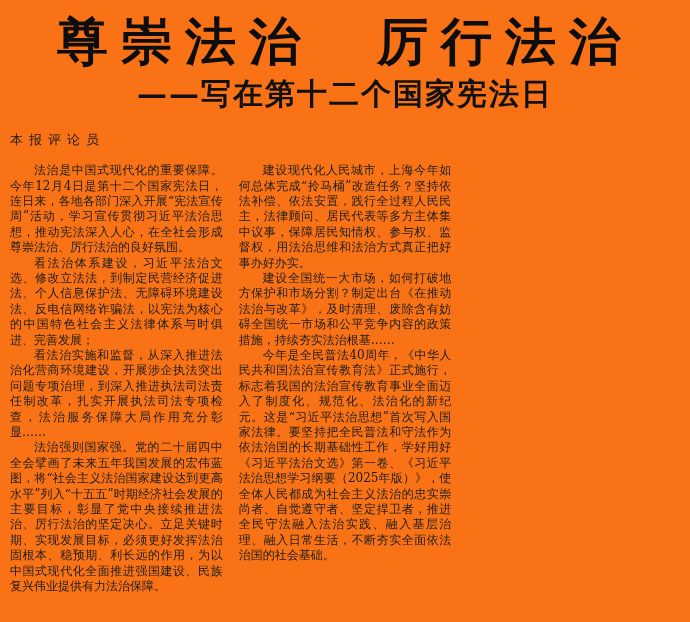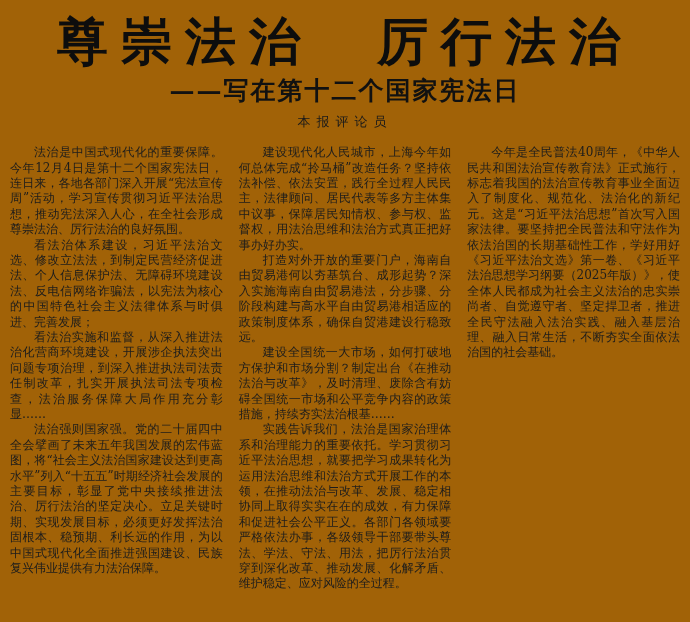--- a/index.html
+++ b/index.html
@@ -5,21 +5,21 @@
   html, body {
     margin: 0;
     padding: 0;
     background: #ffffff;
   }
   .page {
     position: relative;
     width: 690px;
     height: 622px;
     box-sizing: border-box;
-    background: #a16207;
+    background: #f97316;
     color: #121212;
     padding: 6px 10px 8px 10px;
     overflow: hidden;
     font-family: "DejaVu Serif", "Liberation Serif", serif;
   }
   .headline {
     margin: 8px 0 2px 0;
     text-align: center;
     font-family: "DejaVu Sans", "Liberation Sans", sans-serif;
     font-weight: 900;
@@ -27,27 +27,27 @@
     line-height: 1.1;
     letter-spacing: 13px;
     white-space: nowrap;
     color: #0d0d0d;
   }
   .subtitle {
     margin: 4px 0 6px 0;
     text-align: center;
     font-family: "DejaVu Serif", "Liberation Serif", serif;
     font-weight: 700;
-    font-size: 25px;
+    font-size: 30px;
     letter-spacing: 2px;
     color: #111111;
   }
   .byline {
-    margin: 6px 0 14px 0;
-    text-align: center;
+    margin: 16px 0 14px 0;
+    text-align: left;
     font-size: 13px;
     letter-spacing: 6px;
     color: #1a1a1a;
   }
   .body-columns {
     column-count: 3;
     column-gap: 16px;
     column-fill: auto;
     height: 462px;
     overflow: hidden;
@@ -73,20 +73,18 @@
   <div class="subtitle">——写在第十二个国家宪法日</div>
 
   <div class="byline">本报评论员</div>
 
   <div class="body-columns">
     <p>法治是中国式现代化的重要保障。今年12月4日是第十二个国家宪法日，连日来，各地各部门深入开展“宪法宣传周”活动，学习宣传贯彻习近平法治思想，推动宪法深入人心，在全社会形成尊崇法治、厉行法治的良好氛围。</p>
     <p>看法治体系建设，习近平法治文选、修改立法法，到制定民营经济促进法、个人信息保护法、无障碍环境建设法、反电信网络诈骗法，以宪法为核心的中国特色社会主义法律体系与时俱进、完善发展；</p>
     <p>看法治实施和监督，从深入推进法治化营商环境建设，开展涉企执法突出问题专项治理，到深入推进执法司法责任制改革，扎实开展执法司法专项检查，法治服务保障大局作用充分彰显……</p>
     <p>法治强则国家强。党的二十届四中全会擘画了未来五年我国发展的宏伟蓝图，将“社会主义法治国家建设达到更高水平”列入“十五五”时期经济社会发展的主要目标，彰显了党中央接续推进法治、厉行法治的坚定决心。立足关键时期、实现发展目标，必须更好发挥法治固根本、稳预期、利长远的作用，为以中国式现代化全面推进强国建设、民族复兴伟业提供有力法治保障。</p>
     <p>建设现代化人民城市，上海今年如何总体完成“拎马桶”改造任务？坚持依法补偿、依法安置，践行全过程人民民主，法律顾问、居民代表等多方主体集中议事，保障居民知情权、参与权、监督权，用法治思维和法治方式真正把好事办好办实。</p>
-    <p>打造对外开放的重要门户，海南自由贸易港何以夯基筑台、成形起势？深入实施海南自由贸易港法，分步骤、分阶段构建与高水平自由贸易港相适应的政策制度体系，确保自贸港建设行稳致远。</p>
     <p>建设全国统一大市场，如何打破地方保护和市场分割？制定出台《在推动法治与改革》，及时清理、废除含有妨碍全国统一市场和公平竞争内容的政策措施，持续夯实法治根基……</p>
-    <p>实践告诉我们，法治是国家治理体系和治理能力的重要依托。学习贯彻习近平法治思想，就要把学习成果转化为运用法治思维和法治方式开展工作的本领，在推动法治与改革、发展、稳定相协同上取得实实在在的成效，有力保障和促进社会公平正义。各部门各领域要严格依法办事，各级领导干部要带头尊法、学法、守法、用法，把厉行法治贯穿到深化改革、推动发展、化解矛盾、维护稳定、应对风险的全过程。</p>
     <p>今年是全民普法40周年，《中华人民共和国法治宣传教育法》正式施行，标志着我国的法治宣传教育事业全面迈入了制度化、规范化、法治化的新纪元。这是“习近平法治思想”首次写入国家法律。要坚持把全民普法和守法作为依法治国的长期基础性工作，学好用好《习近平法治文选》第一卷、《习近平法治思想学习纲要（2025年版）》，使全体人民都成为社会主义法治的忠实崇尚者、自觉遵守者、坚定捍卫者，推进全民守法融入法治实践、融入基层治理、融入日常生活，不断夯实全面依法治国的社会基础。</p>
 
   </div>
 
 </div>
 
 </body></html>

